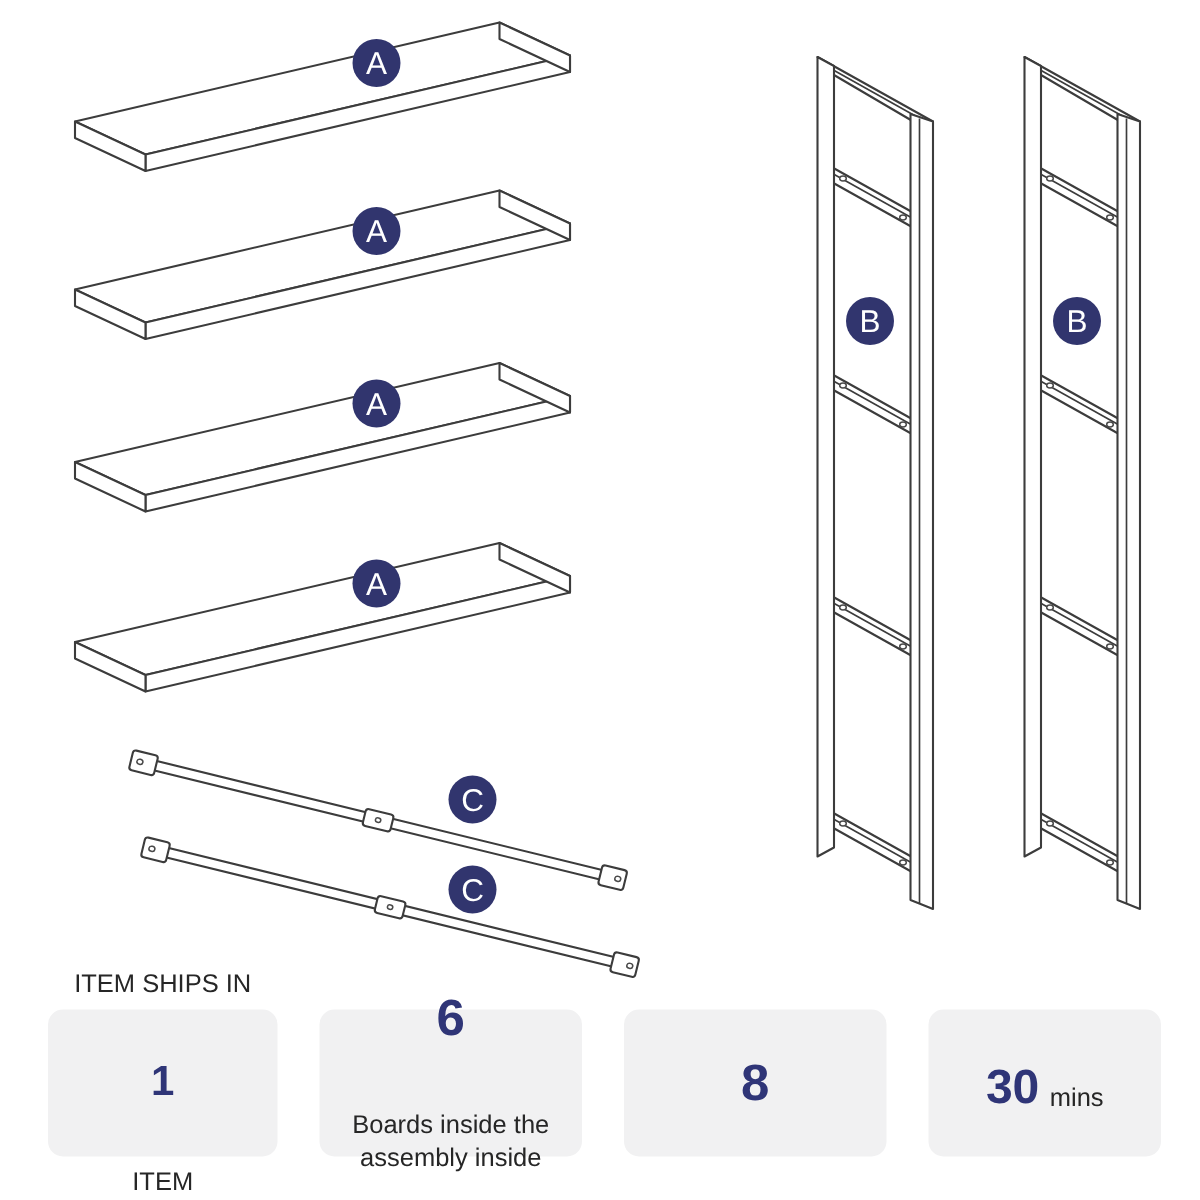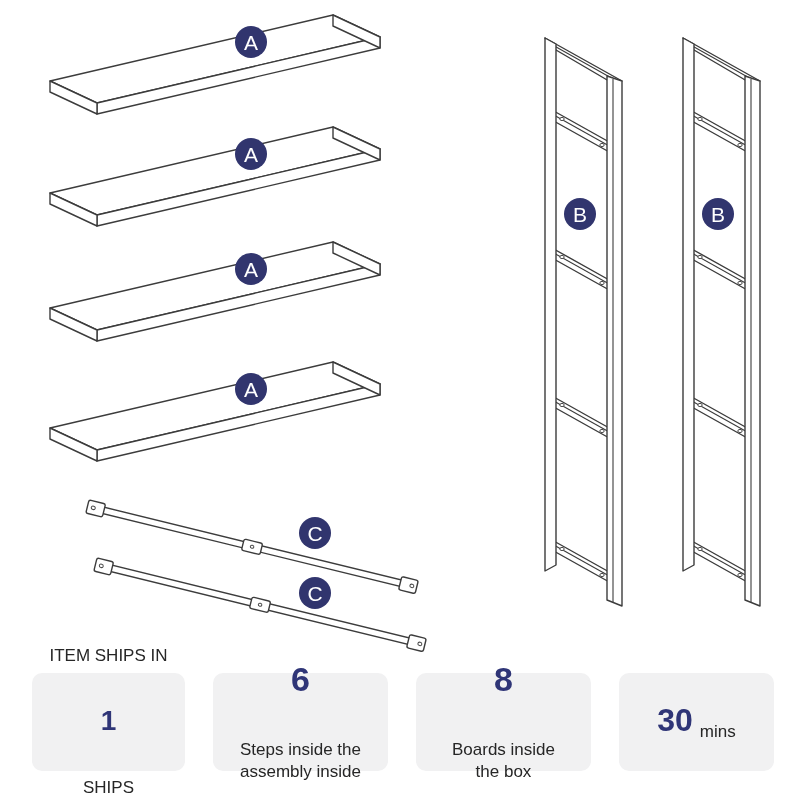--- a/index.html
+++ b/index.html
@@ -80,21 +80,21 @@
     color: #2f3577;
     font-weight: bold;
     font-size: 34px;
     line-height: 1.08;
   }
   .num-small {
     font-size: 28px;
   }
   .num-row {
     display: flex;
-    align-items: flex-start;
+    align-items: flex-end;
     justify-content: center;
   }
   .num-unit {
     font-size: 17px;
     color: #262626;
     font-weight: normal;
     margin-left: 7px;
     margin-top: 19px;
   }
   .card-cap {
@@ -208,37 +208,33 @@
       <circle class="badge-circle" r="16" fill="#31356E"></circle>
       <text class="badge-text" y="7.5">C</text>
     </g>
   </svg>
 
   <div class="cards">
 
     <div class="card card-ships">
       <div class="card-title">ITEM SHIPS IN</div>
       <div class="card-num num-small">1</div>
-      <div class="card-cap">SHIPS</div>
+      <div class="card-cap">ITEM</div>
     </div>
 
     <div class="card card-steps">
       <div class="card-num">6</div>
       <div class="card-cap">
-        <span>Steps inside the</span><br>
+        <span>Boards inside the</span><br>
         <span>assembly inside</span>
       </div>
     </div>
 
     <div class="card card-boards">
       <div class="card-num">8</div>
-      <div class="card-cap">
-        <span>Boards inside</span><br>
-        <span>the box</span>
-      </div>
     </div>
 
     <div class="card card-time">
       <div class="num-row">
         <span class="card-num num-small" style="font-size:32px;">30</span>
         <span class="num-unit">mins</span>
       </div>
     </div>
 
   </div>

